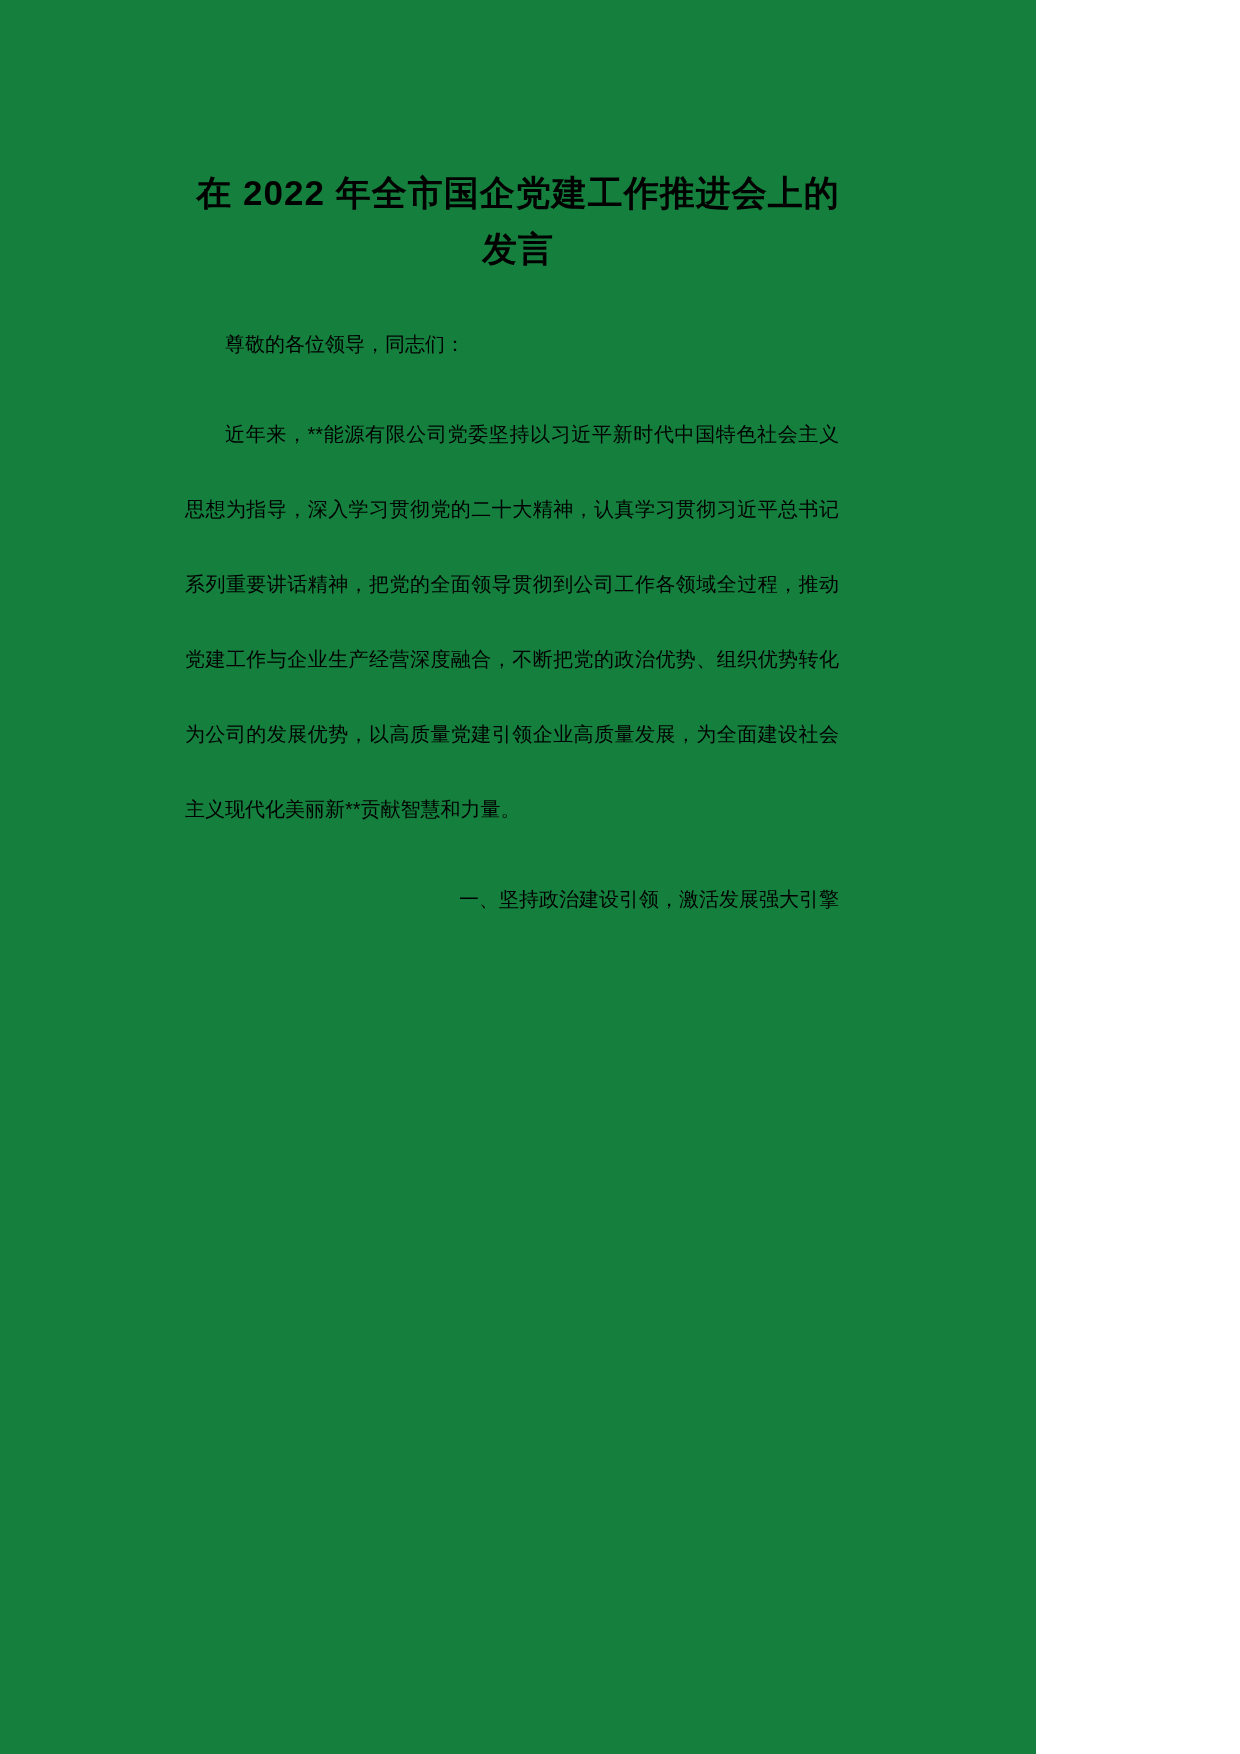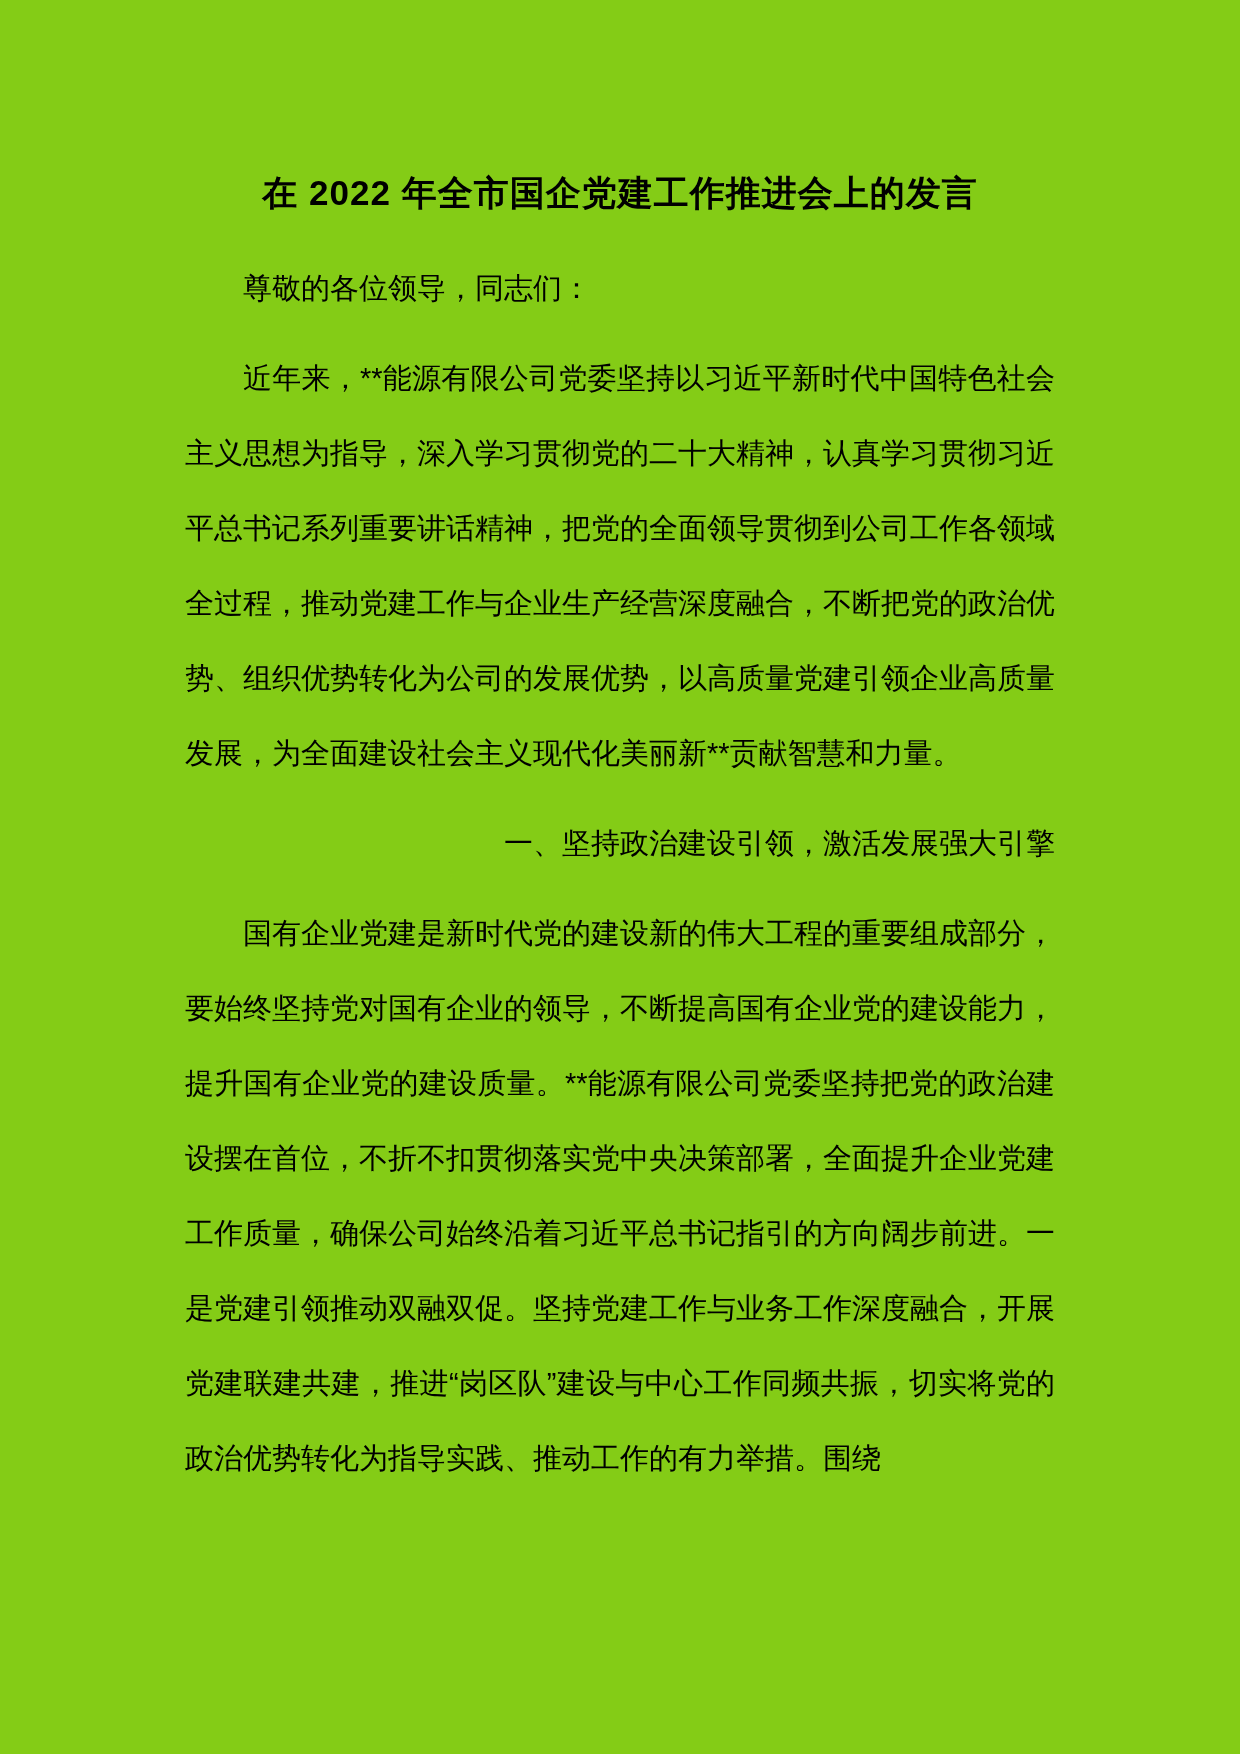--- a/index.html
+++ b/index.html
@@ -9,53 +9,52 @@
   body {
     width: 1240px;
     height: 1754px;
     background: #ffffff;
     color: #000000;
     font-family: "Liberation Sans", sans-serif;
     overflow: hidden;
   }
   .page {
     box-sizing: border-box;
-    width: 1240px;
+    width: 1036px;
     height: 1754px;
     padding: 165px 185px 0 185px;
-    background: #84cc16;
+    background: #15803d;
   }
   .doc-title {
     font-size: 35px;
     font-weight: bold;
     text-align: center;
     line-height: 56px;
     margin: 0 0 30px 0;
     letter-spacing: 1px;
   }
   .para {
-    font-size: 29px;
+    font-size: 20px;
     font-weight: normal;
     line-height: 75px;
     text-align: justify;
     text-indent: 2em;
-    margin: 0 0 15px 0;
+    margin: 0 12px 15px 0;
     word-break: break-all;
     line-break: strict;
   }
   .para.heading-para {
     text-align: right;
   }
 </style>
 </head>
 <body>
 
 <div class="page">
   <h1 class="doc-title">在 2022 年全市国企党建工作推进会上的发言</h1>
 
   <p class="para salutation-para">尊敬的各位领导，同志们：</p>
 
   <p class="para body-para">近年来，**能源有限公司党委坚持以习近平新时代中国特色社会主义思想为指导，深入学习贯彻党的二十大精神，认真学习贯彻习近平总书记系列重要讲话精神，把党的全面领导贯彻到公司工作各领域全过程，推动党建工作与企业生产经营深度融合，不断把党的政治优势、组织优势转化为公司的发展优势，以高质量党建引领企业高质量发展，为全面建设社会主义现代化美丽新**贡献智慧和力量。</p>
 
   <p class="para heading-para">一、坚持政治建设引领，激活发展强大引擎</p>
 
-  <p class="para body-para">国有企业党建是新时代党的建设新的伟大工程的重要组成部分，要始终坚持党对国有企业的领导，不断提高国有企业党的建设能力，提升国有企业党的建设质量。**能源有限公司党委坚持把党的政治建设摆在首位，不折不扣贯彻落实党中央决策部署，全面提升企业党建工作质量，确保公司始终沿着习近平总书记指引的方向阔步前进。一是党建引领推动双融双促。坚持党建工作与业务工作深度融合，开展党建联建共建，推进“岗区队”建设与中心工作同频共振，切实将党的政治优势转化为指导实践、推动工作的有力举措。围绕</p>
 </div>
 
 </body></html>

